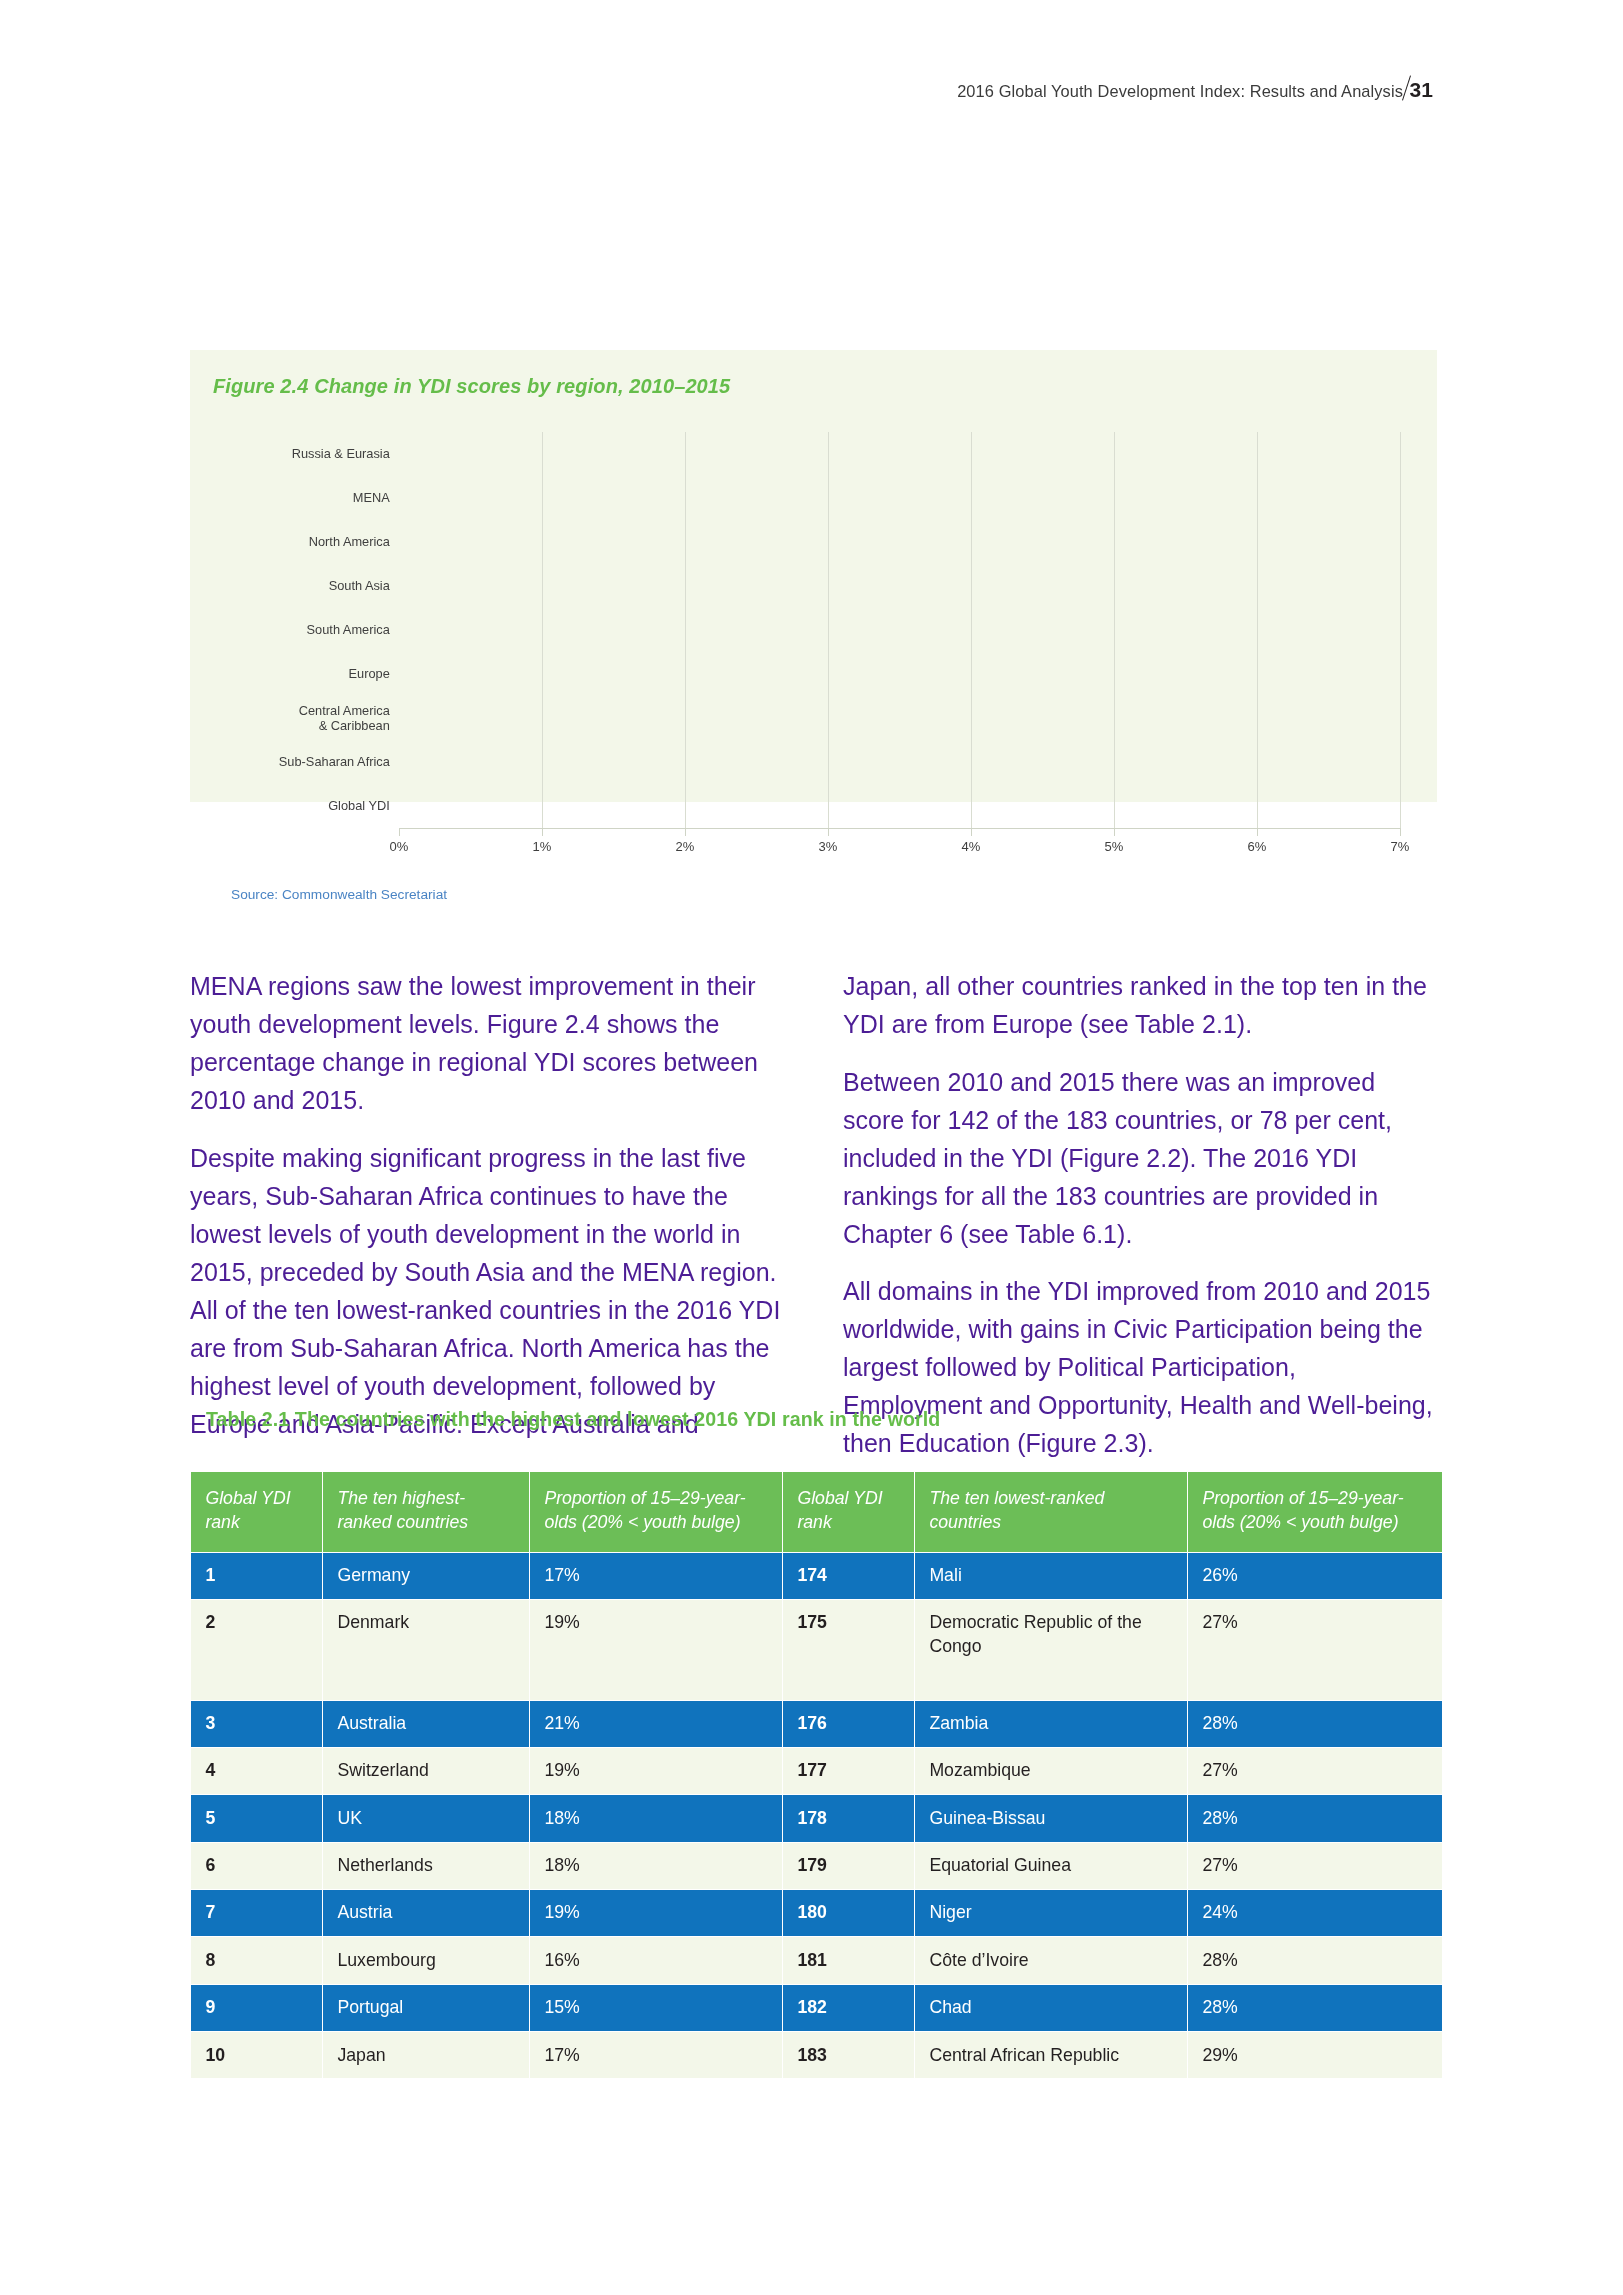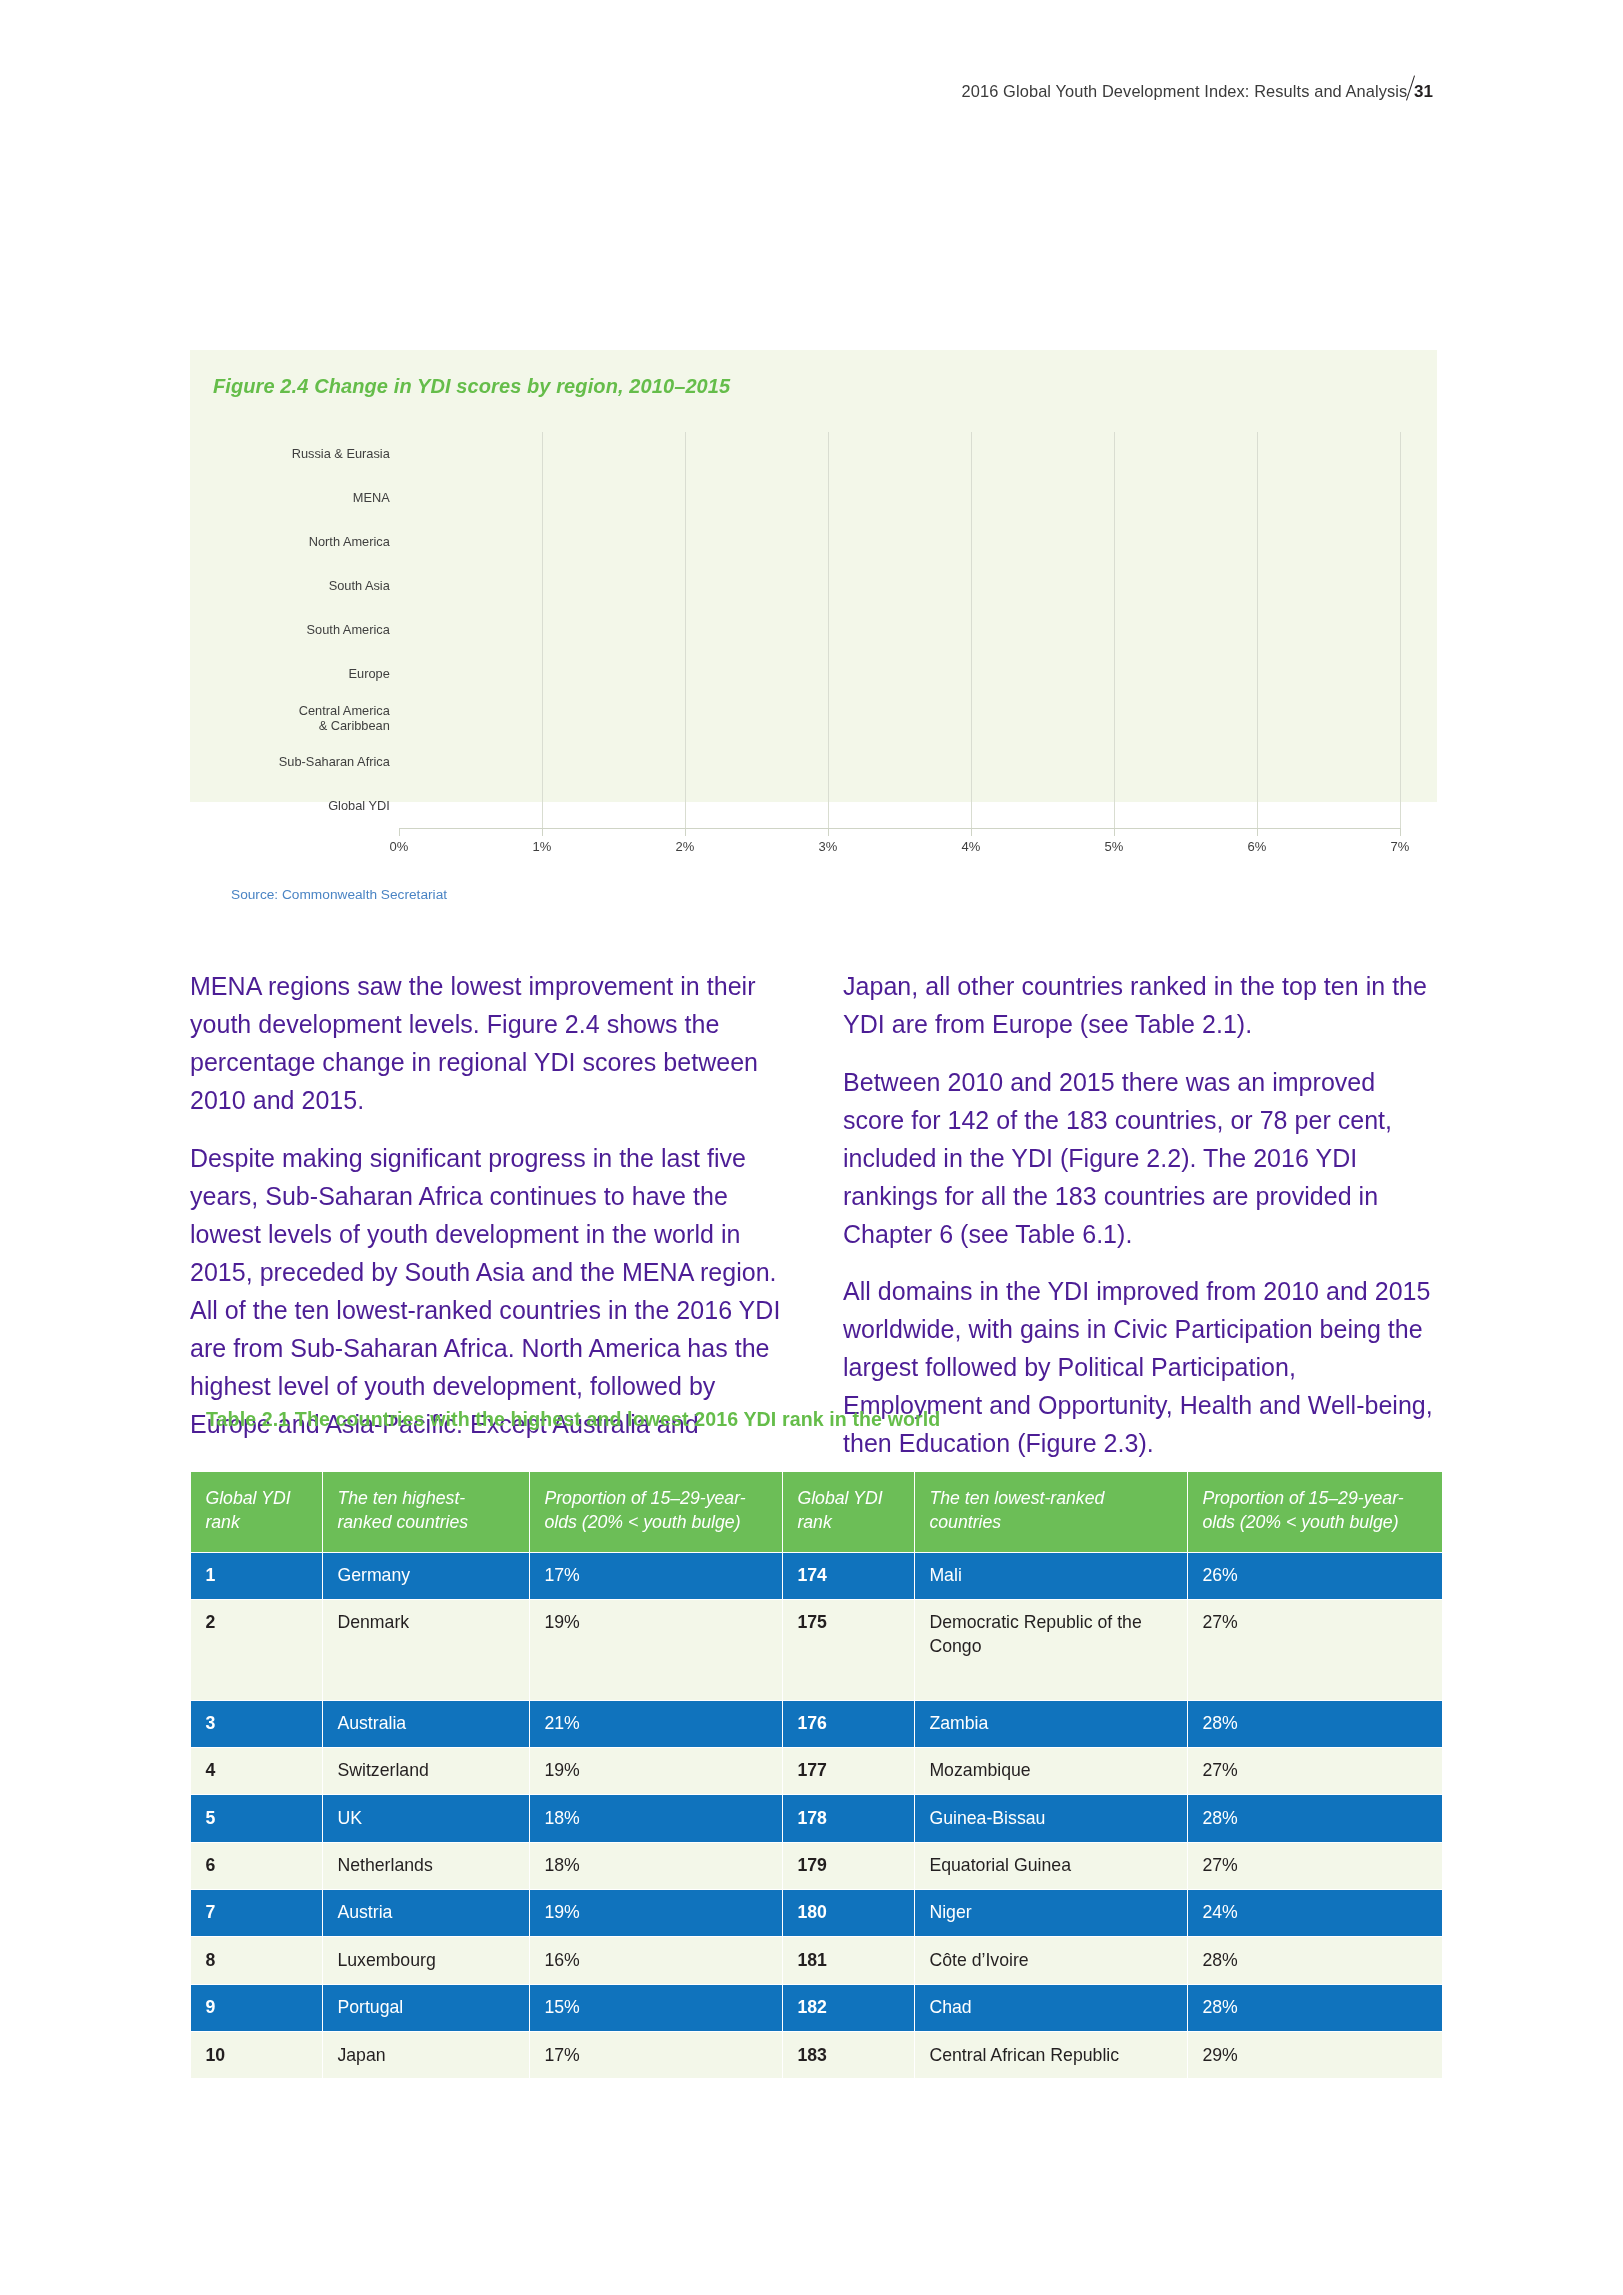--- a/index.html
+++ b/index.html
@@ -15,21 +15,21 @@
   .running-header {
     position: absolute; top: 71px; right: 190px;
     display: flex; align-items: baseline; gap: 0;
     font-size: 16.4px; color: #3b3b3b; letter-spacing: 0.1px;
   }
   .running-header .slash {
     display: inline-block; width: 1.3px; height: 26px;
     background: #231f20; transform: rotate(18deg);
     margin: 0 2.6px; position: relative; top: 3.9px;
   }
-  .running-header .pageno { font-size: 17px; font-weight: bold; color: #231f20; }
+  .running-header .pageno { font-size: 21px; font-weight: bold; color: #231f20; }
 
   
   .figure-panel {
     position: absolute; left: 190px; top: 350px;
     width: 1247px; height: 452px;
     background: #f3f7e9;
   }
   .figure-caption {
     position: absolute; left: 23px; top: 25px;
     font-size: 20px; font-style: italic; font-weight: bold;

